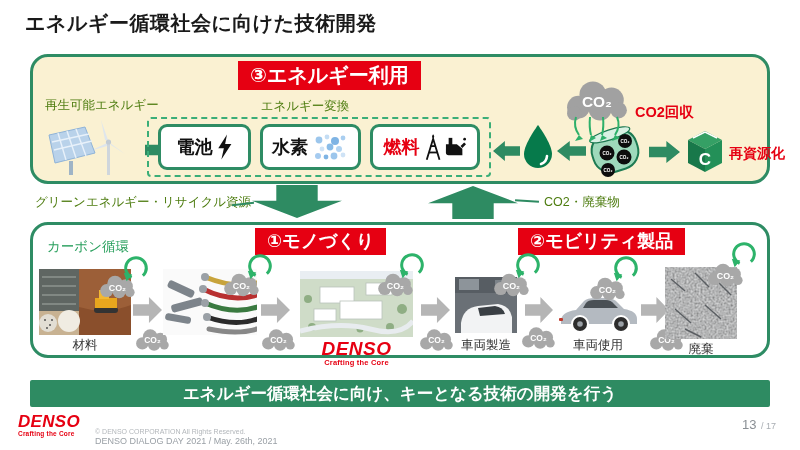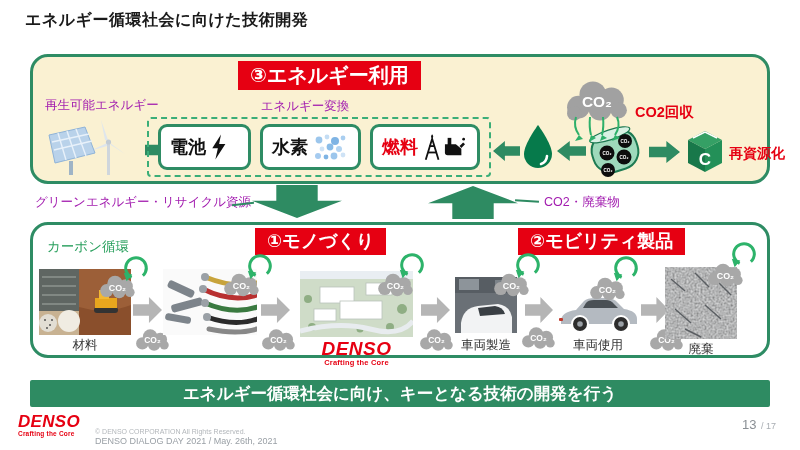--- a/index.html
+++ b/index.html
@@ -1,40 +1,40 @@
 <!DOCTYPE html>
 <html><head>
 <meta charset="utf-8">
 <style>
   html,body{margin:0;padding:0;background:#ffffff;}
   .slide{position:relative;width:800px;height:450px;background:#ffffff;overflow:hidden;
          font-family:"Liberation Sans","DejaVu Sans",sans-serif;}
   .abs{position:absolute;}
   svg text{font-family:"Liberation Sans","DejaVu Sans",sans-serif;}
 
-  .page-title{font-size:16px;font-weight:bold;color:#1a1a1a;letter-spacing:.5px;}
+  .page-title{font-size:20px;font-weight:bold;color:#1a1a1a;letter-spacing:.5px;}
 
   .top-box{left:30px;top:54px;width:740px;height:130px;background:#faf1d2;
            border:3px solid #2e8c64;border-radius:18px;box-sizing:border-box;}
   .bottom-box{left:30px;top:222px;width:740px;height:136px;background:#ffffff;
            border:3px solid #2e8c64;border-radius:18px;box-sizing:border-box;}
 
   .red-banner{background:#e60012;color:#ffffff;font-weight:bold;white-space:nowrap;
               padding:2px 12px;line-height:1.25;}
   .banner-lg{font-size:20px;}
   .banner-md{font-size:18px;}
 
-  .small-label{font-size:12.5px;color:#a21caf;white-space:nowrap;}
+  .small-label{font-size:12.5px;color:#4d7c0f;white-space:nowrap;}
   .green-label{font-size:13.5px;color:#2aa05e;white-space:nowrap;}
   .red-label{color:#e60012;font-weight:bold;white-space:nowrap;}
 
   .dashed-box{border:2px dashed #3aae78;border-radius:4px;display:flex;align-items:center;
               gap:9px;padding:6px 9px;box-sizing:border-box;}
   .energy-box{background:#ffffff;border:3px solid #2e8c64;border-radius:9px;height:46px;
-              display:flex;align-items:center;gap:5px;padding:0 9px;
+              display:flex;align-items:center;justify-content:center;gap:5px;padding:0 9px;
               box-sizing:border-box;flex:1;}
   .energy-label{font-size:18px;font-weight:bold;color:#111111;white-space:nowrap;}
   .energy-label.fuel{color:#e60012;}
 
   .arrow-r{clip-path:polygon(0 26%,56% 26%,56% 0,100% 50%,56% 100%,56% 74%,0 74%);background:#2e8b62;}
   .arrow-l{clip-path:polygon(100% 26%,44% 26%,44% 0,0 50%,44% 100%,44% 74%,100% 74%);background:#2e8b62;}
   .arrow-d{clip-path:polygon(27% 0,73% 0,73% 48%,100% 48%,50% 100%,0 48%,27% 48%);background:#2e8b62;}
   .arrow-u{clip-path:polygon(27% 100%,73% 100%,73% 52%,100% 52%,50% 0,0 52%,27% 52%);background:#2e8b62;}
   .arrow-gray{clip-path:polygon(0 28%,55% 28%,55% 0,100% 50%,55% 100%,55% 72%,0 72%);background:#b5b5b5;}
 

